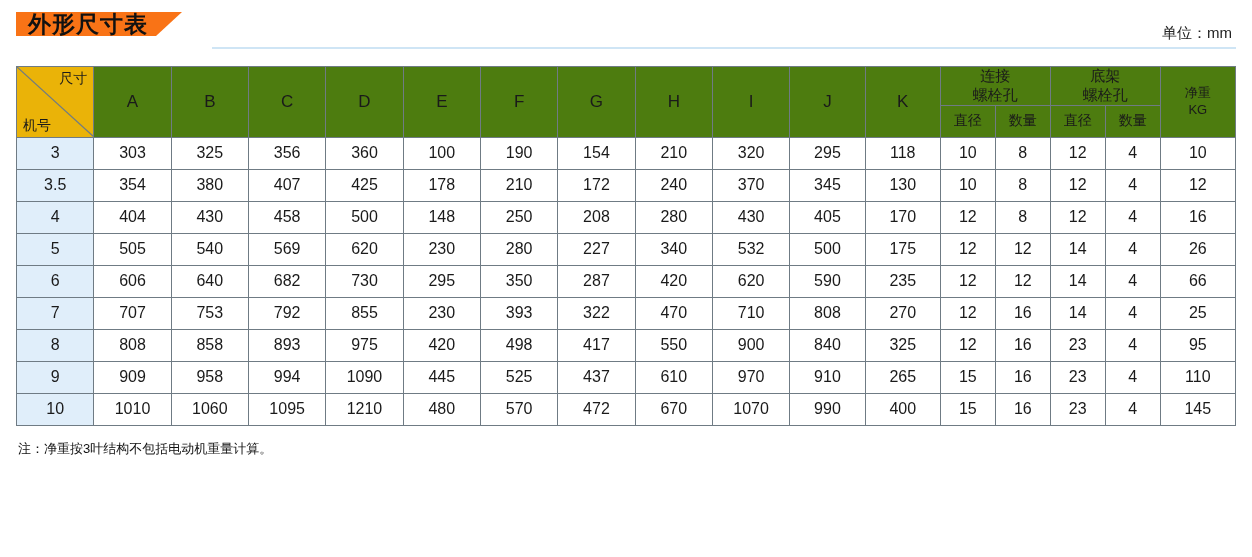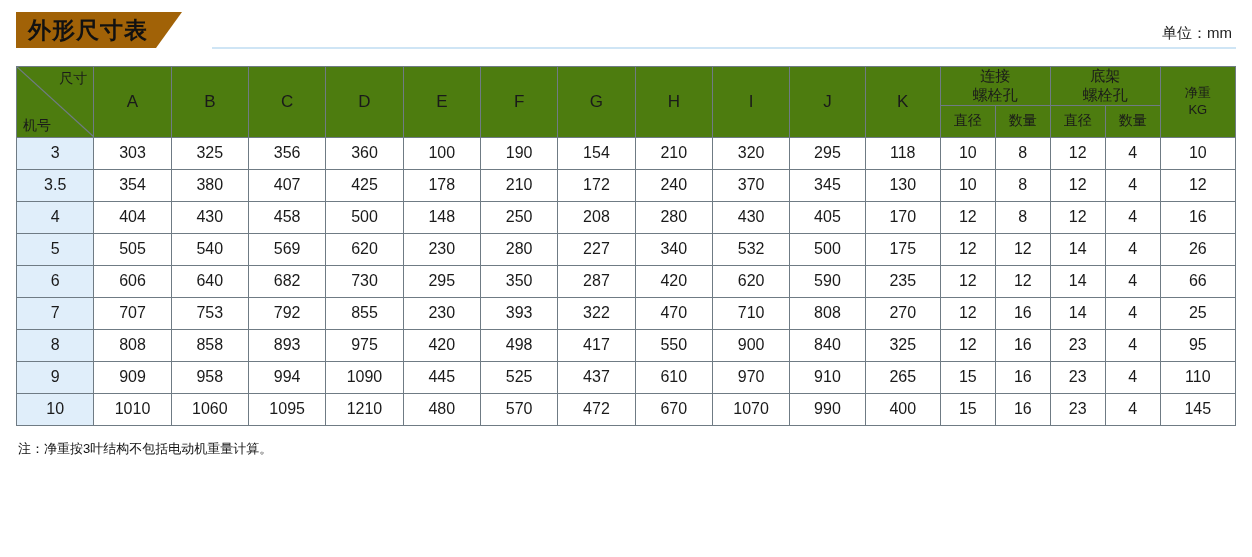--- a/index.html
+++ b/index.html
@@ -24,23 +24,23 @@
   
   .header {
     position: relative;
     height: 56px;
     margin: 0 16px;
   }
   .title-banner {
     position: absolute;
     left: 0;
     top: 12px;
-    height: 36px;
+    height: 24px;
     padding: 0 34px 0 12px;
-    background: #a16207;
+    background: #f97316;
     display: flex;
     align-items: center;
     
     clip-path: polygon(0 0, 100% 0, calc(100% - 26px) 100%, 0 100%);
   }
   .title-text {
     font-size: 23px;
     font-weight: bold;
     color: #111111;
     letter-spacing: 1px;
@@ -97,21 +97,21 @@
     font-size: 17px;
   }
   thead th.netweight {
     font-size: 13px;
     line-height: 1.3;
   }
 
   
   th.corner {
     position: relative;
-    background: #4d7c0f;
+    background: #eab308;
     padding: 0;
     overflow: hidden;
   }
   th.corner .diag {
     position: absolute;
     inset: 0;
   }
   th.corner .diag svg {
     display: block;
     width: 100%;

